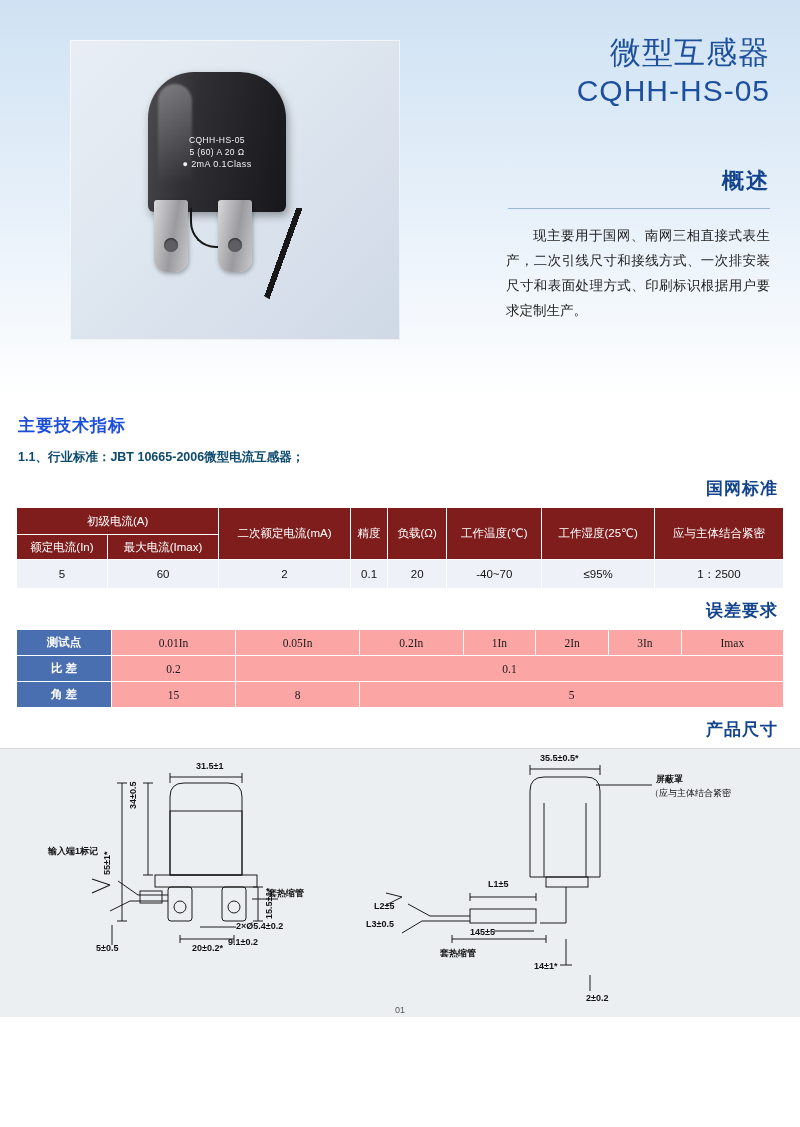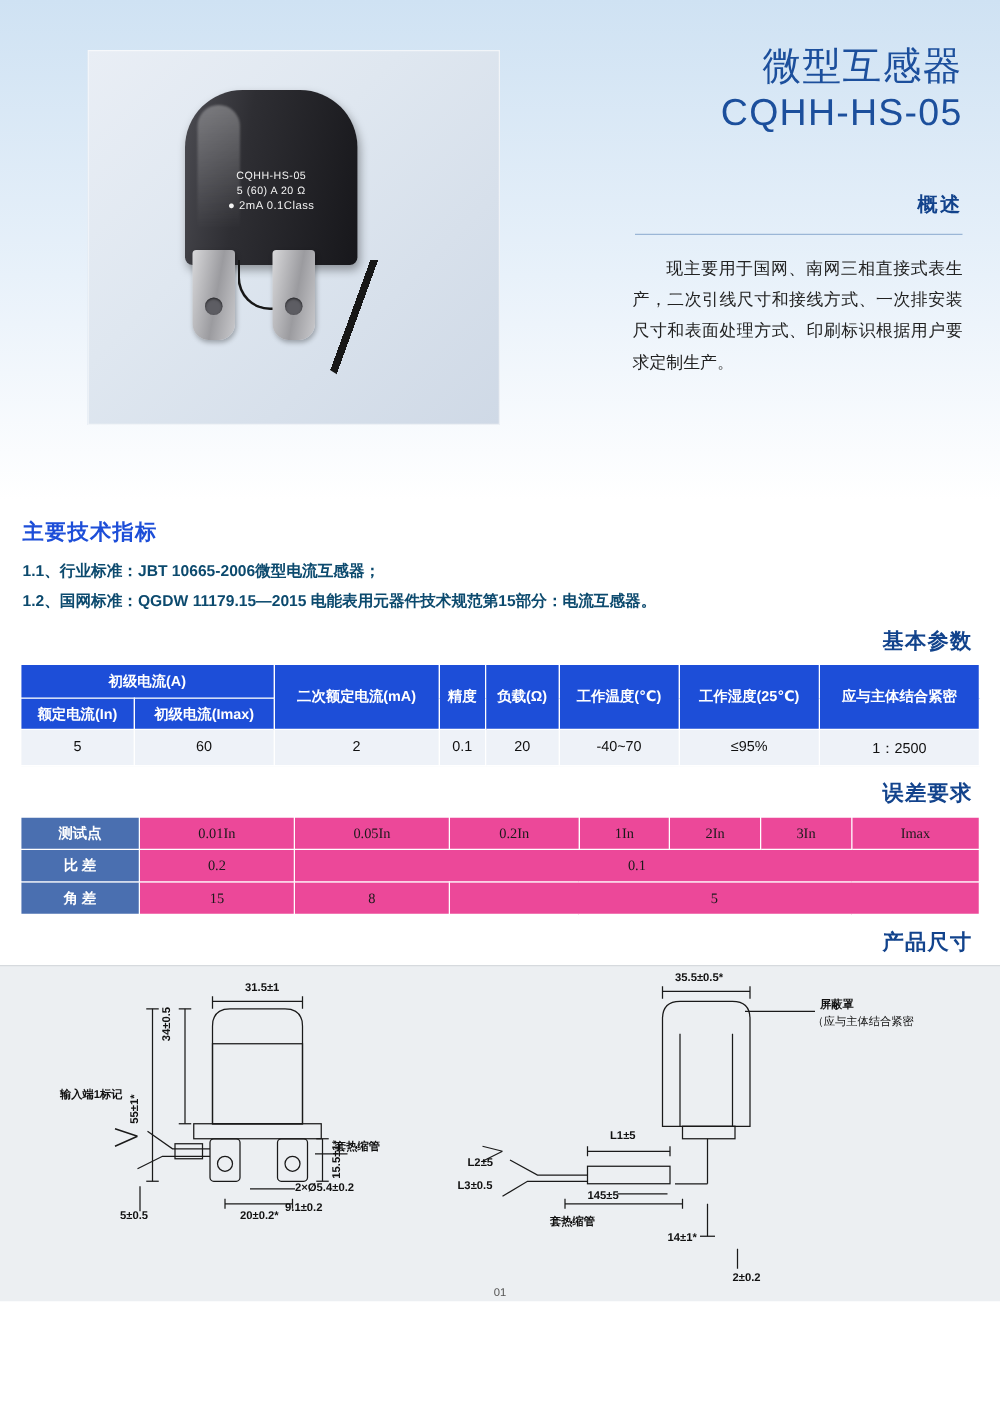--- a/index.html
+++ b/index.html
@@ -69,21 +69,21 @@
   .wire2{left:178px;top:168px;width:70px;height:96px;border-radius:0 0 0 40px;border-left:none;border-bottom:none;
     background:linear-gradient(110deg,transparent 46%,#171717 46%,#171717 52%,transparent 52%);}
   .hero-right{flex:1;padding:34px 30px 0 10px;box-sizing:border-box;}
   .title-line1{
     text-align:right;font-size:31px;line-height:38px;color:#1c4f9c;letter-spacing:1px;
   }
   .title-line2{
     text-align:right;font-size:30px;line-height:38px;color:#1c4f9c;letter-spacing:1px;
   }
   .overview-title{
-    text-align:right;color:#12438c;font-size:16px;font-weight:bold;margin-top:44px;letter-spacing:2px;
+    text-align:right;color:#12438c;font-size:22px;font-weight:bold;margin-top:56px;letter-spacing:2px;
   }
   .rule{
     height:1px;background:#9bb6d6;margin:12px 0 14px 28px;
   }
   .overview-text{
     font-size:13.5px;line-height:25px;color:#222;text-align:justify;text-indent:2em;
     padding-left:26px;
   }
   
   .section{padding:0 16px;box-sizing:border-box;}
@@ -94,26 +94,26 @@
     font-size:13.5px;font-weight:bold;color:#111;margin:4px 0 8px 2px;
   }
   .std-line{font-size:12.5px;font-weight:bold;color:#0c4a6e;margin:0 0 4px 2px;line-height:20px;}
   .right-title{
     text-align:right;color:#12438c;font-size:17px;font-weight:bold;margin:10px 6px 7px 0;letter-spacing:1px;
   }
   table{border-collapse:collapse;width:100%;font-size:11.5px;}
   .t-basic th,.t-basic td{
     border:1px solid #ffffff;text-align:center;padding:4px 2px;
   }
-  .t-basic thead th{background:#1d4ed8;color:#fff;font-weight:bold;height:18px;}
+  .t-basic thead th{background:#7f1d1d;color:#fff;font-weight:normal;height:18px;}
   .t-basic thead th.sub{height:16px;}
   .t-basic tbody td{background:#eef2f8;color:#111;height:20px;}
   .t-err th,.t-err td{border:1px solid #ffffff;text-align:center;padding:5px 2px;font-family:Liberation Serif, serif;}
   .t-err th{background:#4a6fb0;color:#fff;font-weight:bold;width:90px;}
-  .t-err td{background:#ec4899;}
+  .t-err td{background:#fca5a5;}
   
   .drawing{
     margin-top:6px;background:#eceff2;height:268px;position:relative;
     border-top:1px solid #d6dade;
   }
   .dim-txt{position:absolute;font-size:9px;color:#111;}
   .dim-bold{font-weight:bold;}
   .callout{position:absolute;font-size:9px;font-weight:bold;color:#111;}
   .page-num{
     position:absolute;bottom:2px;left:50%;transform:translateX(-50%);
@@ -151,37 +151,36 @@
       <div class="overview-title">概述</div>
       <div class="rule"></div>
       <div class="overview-text">现主要用于国网、南网三相直接式表生产，二次引线尺寸和接线方式、一次排安装尺寸和表面处理方式、印刷标识根据用户要求定制生产。</div>
     </div>
   </div>
 </div>
 
 <div class="section">
   <div class="sec-title">主要技术指标</div>
   <div class="std-line">1.1、行业标准：JBT 10665-2006微型电流互感器；</div>
-  <div class="std-line">1.2、国网标准：QGDW 11179.15—2015 电能表用元器件技术规范第15部分：电流互感器。</div>
-
-  <div class="right-title">基本参数</div>
+
+  <div class="right-title">国网标准</div>
   <table class="t-basic">
     <thead>
       <tr>
         <th colspan="2">初级电流(A)</th>
         <th rowspan="2"><span>二次额定电流(mA)</span></th>
         <th rowspan="2">精度</th>
         <th rowspan="2">负载(Ω)</th>
         <th rowspan="2">工作温度(℃)</th>
         <th rowspan="2">工作湿度(25℃)</th>
         <th rowspan="2">应与主体结合紧密</th>
       </tr>
       <tr>
         <th class="sub">额定电流(In)</th>
-        <th class="sub">初级电流(Imax)</th>
+        <th class="sub">最大电流(Imax)</th>
       </tr>
     </thead>
     <tbody>
       <tr>
         <td>5</td>
         <td>60</td>
         <td>2</td>
         <td>0.1</td>
         <td>20</td>
         <td>-40~70</td>

